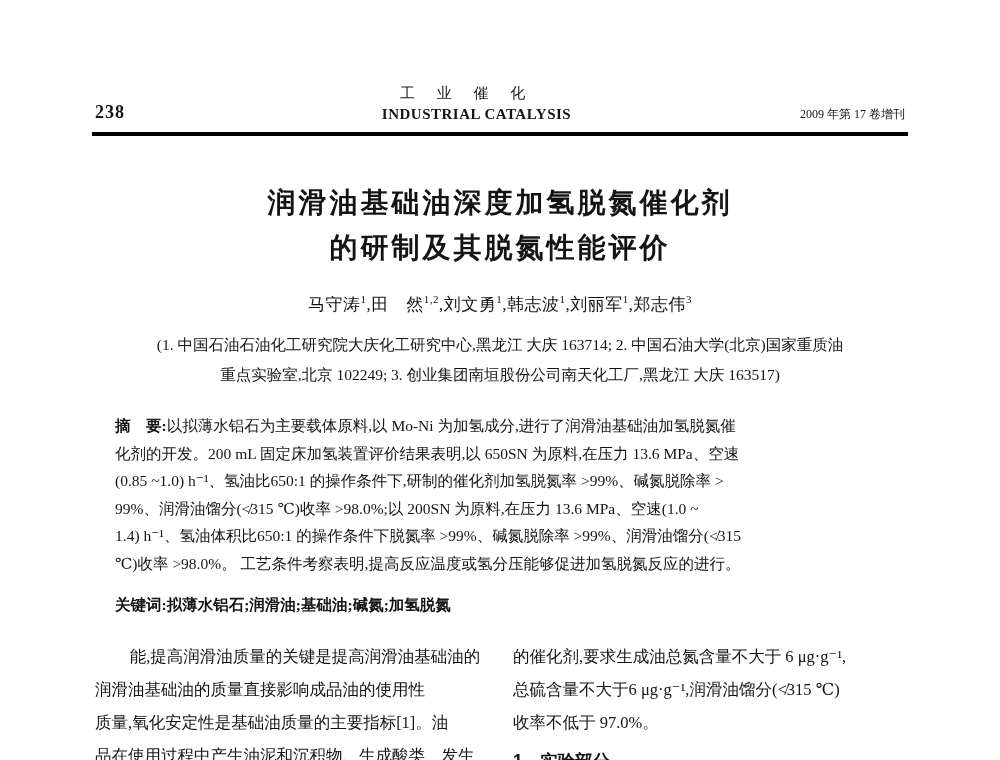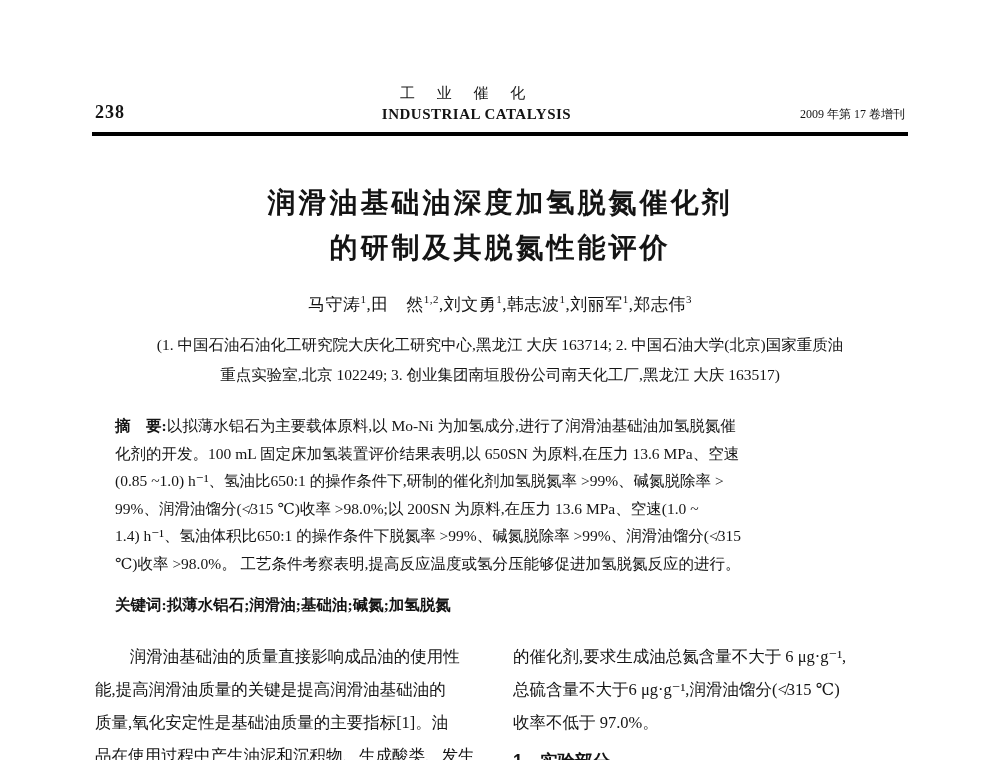--- a/index.html
+++ b/index.html
@@ -86,36 +86,36 @@
     <div class="affiliations">
         <div class="line">(1. 中国石油石油化工研究院大庆化工研究中心,黑龙江 大庆 163714; 2. 中国石油大学(北京)国家重质油</div>
         <div class="line">重点实验室,北京 102249; 3. 创业集团南垣股份公司南天化工厂,黑龙江 大庆 163517)</div>
       </div>
 
     <div class="abstract">
       <div class="line">
         <span class="bold-label">摘　要:</span><span>以拟薄水铝石为主要载体原料,以 Mo-Ni 为加氢成分,进行了润滑油基础油加氢脱氮催</span>
       </div>
       <div>
-          <div class="line">化剂的开发。100 mL 固定床加氢装置评价结果表明,以 650SN 为原料,在压力 13.6 MPa、空速</div>
+          <div class="line">化剂的开发。200 mL 固定床加氢装置评价结果表明,以 650SN 为原料,在压力 13.6 MPa、空速</div>
           <div class="line">(0.85 ~1.0) h⁻¹、氢油比650:1 的操作条件下,研制的催化剂加氢脱氮率 &gt;99%、碱氮脱除率 &gt;</div>
           <div class="line">99%、润滑油馏分(≮315 ℃)收率 &gt;98.0%;以 200SN 为原料,在压力 13.6 MPa、空速(1.0 ~</div>
           <div class="line">1.4) h⁻¹、氢油体积比650:1 的操作条件下脱氮率 &gt;99%、碱氮脱除率 &gt;99%、润滑油馏分(≮315</div>
           <div class="line">℃)收率 &gt;98.0%。 工艺条件考察表明,提高反应温度或氢分压能够促进加氢脱氮反应的进行。</div>
         </div>
     </div>
 
     <div class="keywords">
       <span class="bold-label">关键词:</span><span>拟薄水铝石;润滑油;基础油;碱氮;加氢脱氮</span>
     </div>
 
     <div class="body-columns">
       <div class="col indent-first">
+          <div class="line">能,提高润滑油质量的关键是提高润滑油基础油的</div>
           <div class="line">润滑油基础油的质量直接影响成品油的使用性</div>
-          <div class="line">能,提高润滑油质量的关键是提高润滑油基础油的</div>
           <div class="line">质量,氧化安定性是基础油质量的主要指标[1]。油</div>
           <div class="line">品在使用过程中产生油泥和沉积物、生成酸类、发生</div>
         </div>
       <div class="col">
         <div>
             <div class="line">的催化剂,要求生成油总氮含量不大于 6 μg·g⁻¹,</div>
             <div class="line">总硫含量不大于6 μg·g⁻¹,润滑油馏分(≮315 ℃)</div>
             <div class="line">收率不低于 97.0%。</div>
           </div>
         <div class="section-heading">1　实验部分</div>

